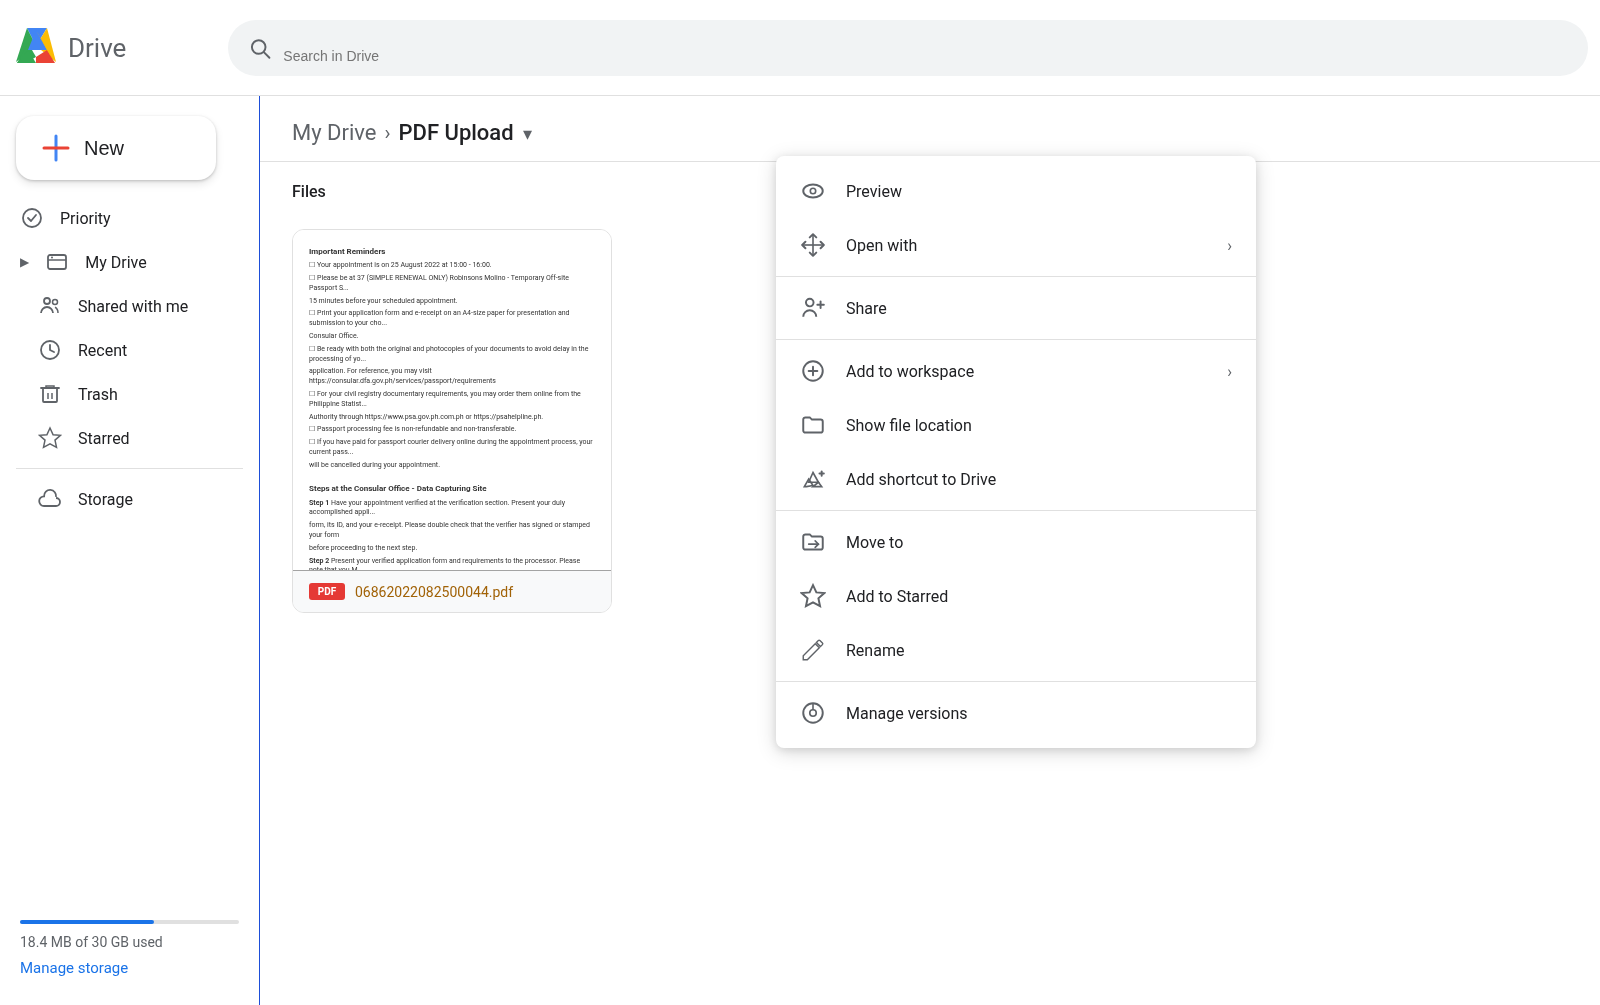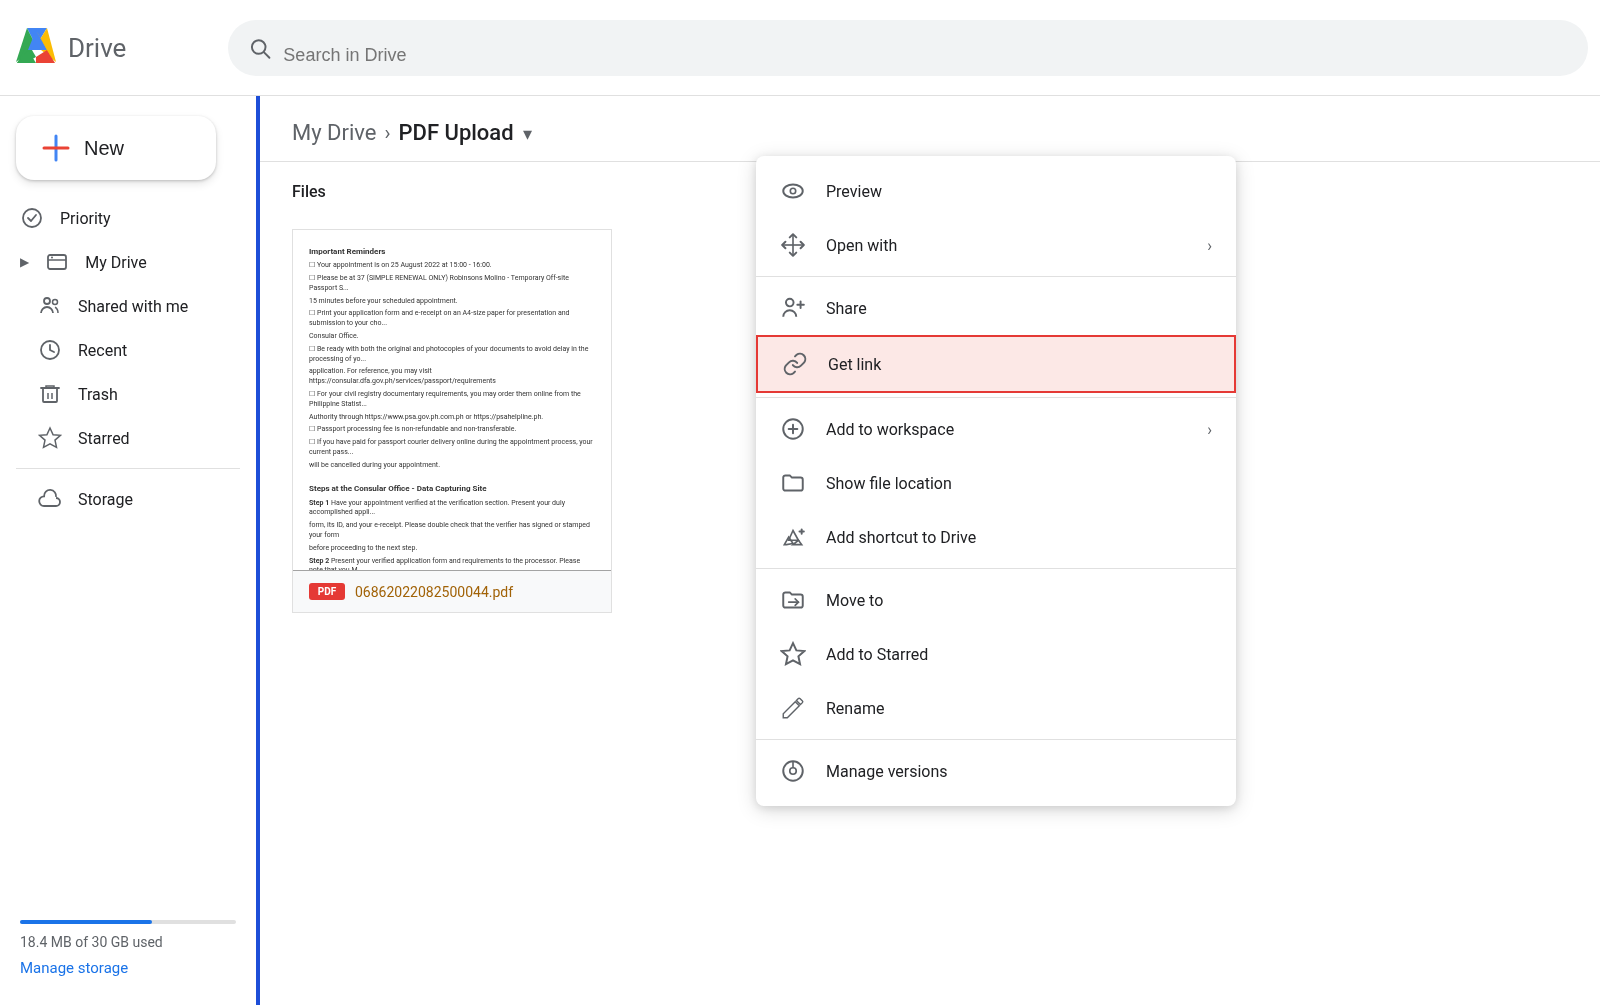--- a/index.html
+++ b/index.html
@@ -35,41 +35,41 @@
       align-items: center;
       background: #f1f3f4;
       border-radius: 28px;
       padding: 10px 20px;
       gap: 12px;
       height: 56px;
     }
     .search-input {
       border: none;
       background: transparent;
-      font-size: 18px;
+      font-size: 14px;
       color: #1d4ed8;
       outline: none;
       width: 100%;
       margin-top: 16px;
     }
 
     
     .main-layout {
       display: flex;
       height: calc(1005px - 96px);
     }
 
     
     .sidebar {
       width: 260px;
       min-width: 260px;
       padding: 12px 0;
       display: flex;
       flex-direction: column;
-      border-right: 4px solid #1d4ed8;
+      border-right: 1px solid #1d4ed8;
     }
     .new-button {
       display: flex;
       align-items: center;
       gap: 12px;
       margin: 8px 16px 16px 16px;
       padding: 16px 24px;
       border-radius: 18px;
       border: none;
       background: #fff;
@@ -164,21 +164,21 @@
     .files-grid {
       padding: 8px 32px;
       display: flex;
       gap: 16px;
     }
 
     
     .file-card {
       width: 320px;
       border: 1px solid #e0e0e0;
-      border-radius: 0;
+      border-radius: 12px;
       overflow: hidden;
       cursor: pointer;
       background: #fff;
     }
     .file-preview {
       height: 340px;
       background: #fff;
       overflow: hidden;
       display: flex;
       align-items: flex-start;
@@ -210,21 +210,21 @@
       border-radius: 3px;
       min-width: 36px;
       text-align: center;
     }
     .file-name { font-size: 14px; color: #a16207; }
 
     
     .context-menu {
       position: absolute;
       top: 60px;
-      left: 496px;
+      left: 516px;
       width: 480px;
       background: #fff;
       border-radius: 8px;
       box-shadow: 0 4px 20px rgba(0,0,0,0.15), 0 2px 8px rgba(0,0,0,0.1);
       z-index: 100;
       padding: 8px 0;
     }
     .menu-item {
       display: flex;
       align-items: center;
@@ -450,27 +450,20 @@
       <div class="menu-item">
         <svg class="menu-icon" viewBox="0 0 24 24">
           <circle cx="9" cy="7" r="3.5" stroke="#5f6368" stroke-width="1.8" fill="none"></circle>
           <path d="M3 20c0-3.3 2.7-6 6-6s6 2.7 6 6" stroke="#5f6368" stroke-width="1.8" fill="none"></path>
           <line x1="19" y1="6" x2="19" y2="12" stroke="#5f6368" stroke-width="1.8" stroke-linecap="round"></line>
           <line x1="16" y1="9" x2="22" y2="9" stroke="#5f6368" stroke-width="1.8" stroke-linecap="round"></line>
         </svg>
         <span class="menu-label">Share</span>
       </div>
 
-      <div class="menu-item highlighted">
-        <svg class="menu-icon" viewBox="0 0 24 24">
-          <path d="M10 13a5 5 0 007.5.5l3-3a5 5 0 00-7-7L12 5" stroke="#5f6368" stroke-width="1.8" fill="none" stroke-linecap="round"></path>
-          <path d="M14 11a5 5 0 00-7.5-.5l-3 3a5 5 0 007 7l1.5-1.5" stroke="#5f6368" stroke-width="1.8" fill="none" stroke-linecap="round"></path>
-        </svg>
-        <span class="menu-label">Get link</span>
-      </div>
 
       <div class="menu-divider"></div>
 
       <div class="menu-item">
         <svg class="menu-icon" viewBox="0 0 24 24">
           <circle cx="12" cy="12" r="9" stroke="#5f6368" stroke-width="1.8" fill="none"></circle>
           <line x1="12" y1="8" x2="12" y2="16" stroke="#5f6368" stroke-width="1.8" stroke-linecap="round"></line>
           <line x1="8" y1="12" x2="16" y2="12" stroke="#5f6368" stroke-width="1.8" stroke-linecap="round"></line>
         </svg>
         <span class="menu-label">Add to workspace</span>

